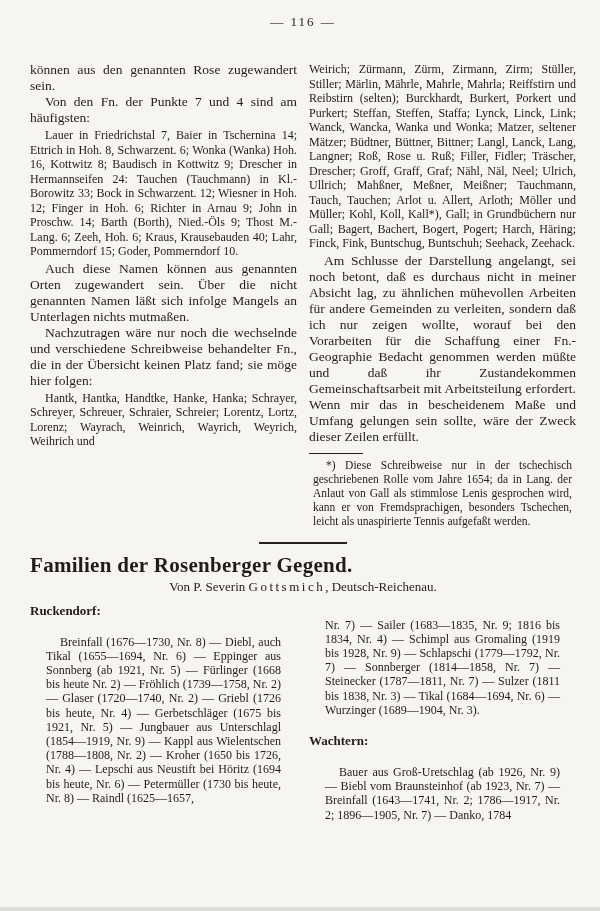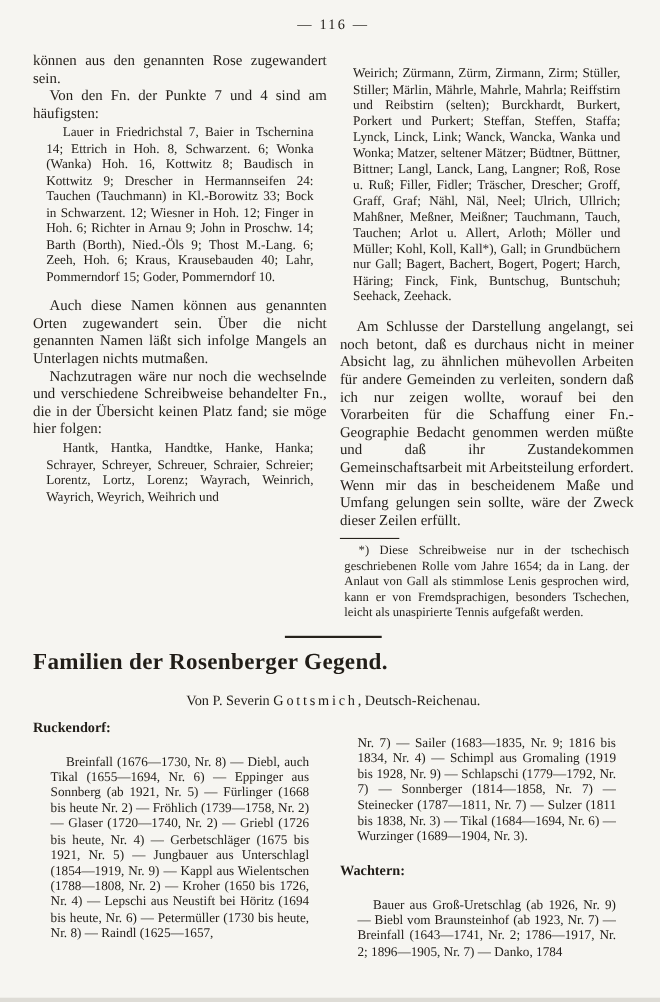--- a/index.html
+++ b/index.html
@@ -4,33 +4,33 @@
 <style>
   * { margin:0; padding:0; box-sizing:border-box; }
   html,body { width:600px; height:911px; }
   body {
     background:#f6f5f1;
     color:#211d18;
     font-family:"Liberation Serif","DejaVu Serif",serif;
     overflow:hidden;
   }
   .page { width:600px; height:911px; padding:14px 24px 0 30px; position:relative; overflow:hidden; }
-  .pagenum { text-align:center; font-size:13px; letter-spacing:2px; margin-bottom:17px; color:#26221c; }
+  .pagenum { text-align:center; font-size:13px; letter-spacing:2px; margin-bottom:32px; color:#26221c; }
   .cols { display:flex; gap:12px; }
   .col { flex:1; text-align:justify; }
   p.body  { font-size:13.5px; line-height:16px;  text-indent:15px; margin:0; }
-  p.small { font-size:12px;   line-height:14.5px; text-indent:15px; margin:12px; }
+  p.small { font-size:12px;   line-height:14.5px; text-indent:15px; margin:0; }
   p.noindent { text-indent:0; }
   p.body + p.small, p.small + p.body { margin-top:2px; }
   .fnrule { width:54px; border-top:1.8px solid #26221c; margin:8px 0 4px 0; }
   p.footnote { font-size:11.5px; line-height:14px; text-indent:13px; margin:4px; }
   .divider { width:88px; height:2px; background:#26221c; margin:10px auto 9px auto; }
   .title { text-align:left; font-size:21px; line-height:24px; font-weight:bold; letter-spacing:.3px; }
   .subtitle { text-align:center; font-size:12px; line-height:15px; margin-top:4px; }
-  .byline { text-align:center; font-size:13px; line-height:16px; margin:16px 0 7px 0; }
+  .byline { text-align:center; font-size:13px; line-height:16px; margin:2px 0 7px 0; }
   .byline .spaced { letter-spacing:2.5px; }
   .colhead { text-align:left; font-weight:bold; font-size:13px; line-height:16px; margin:1px 0 3px 0; }
   .colhead.wachtern { margin-top:9px; }
   p.lowerp { font-size:12px; line-height:14.2px; text-indent:14px; margin:16px; }
   p.lowerp.noindent { text-indent:0; }
   .scan-edge { position:absolute; left:0; bottom:0; width:100%; height:4px; background:#dedcd6; }
 </style>
 </head>
 <body>
 

